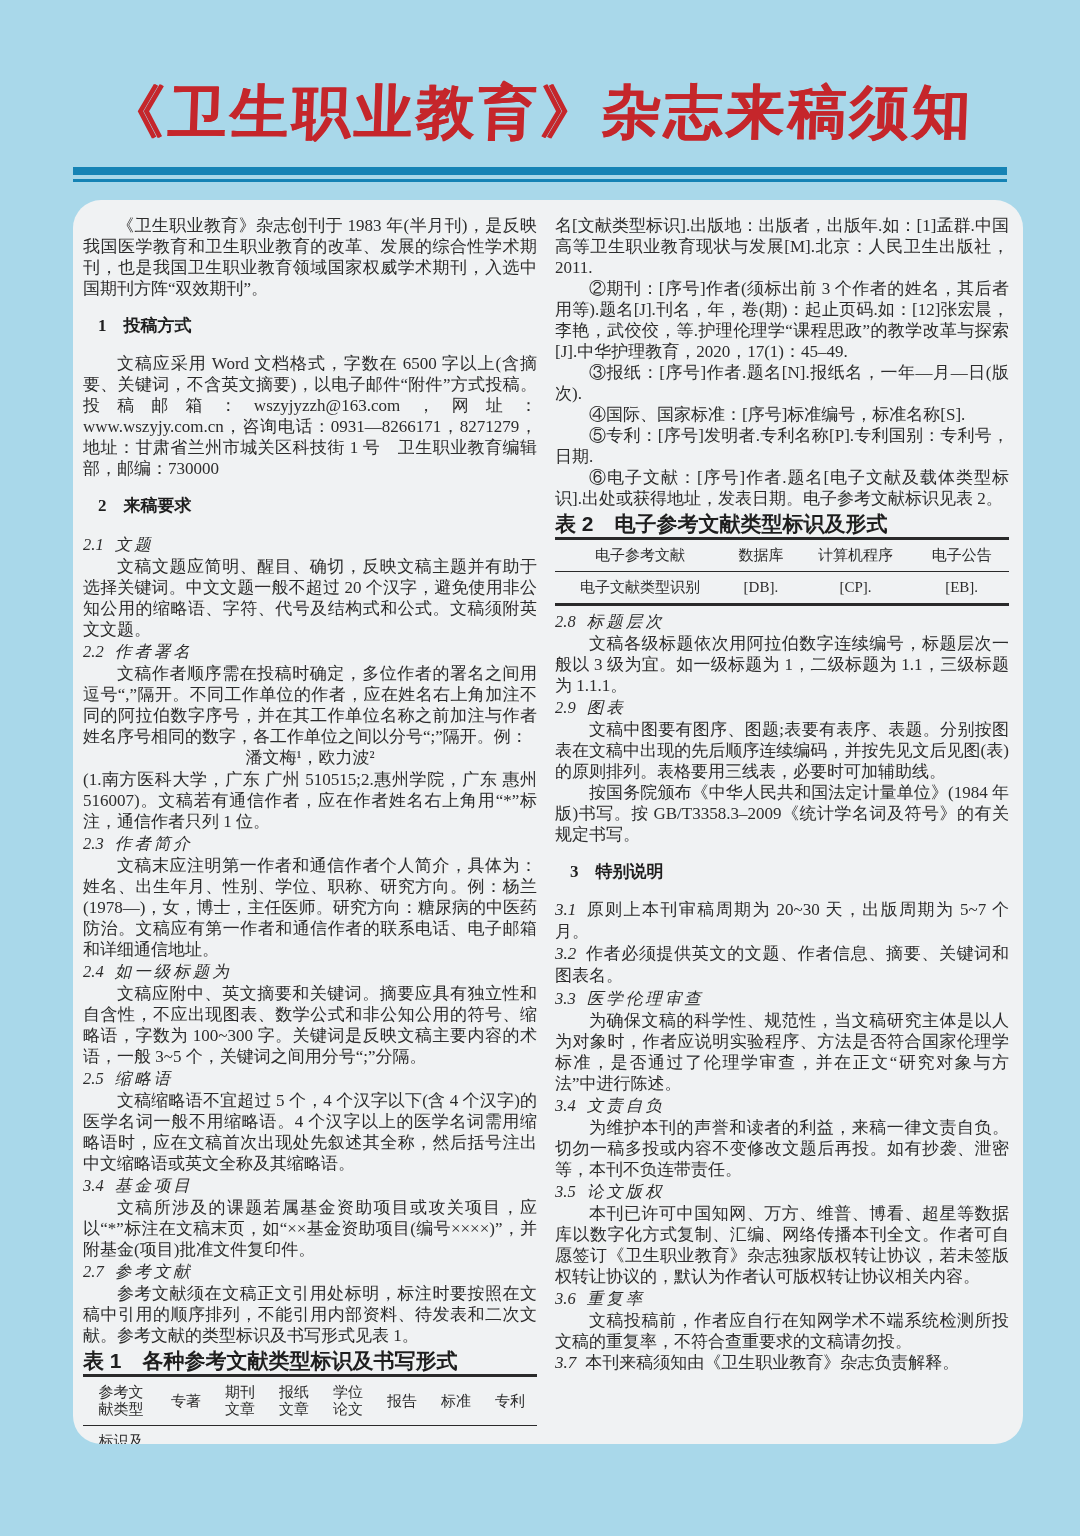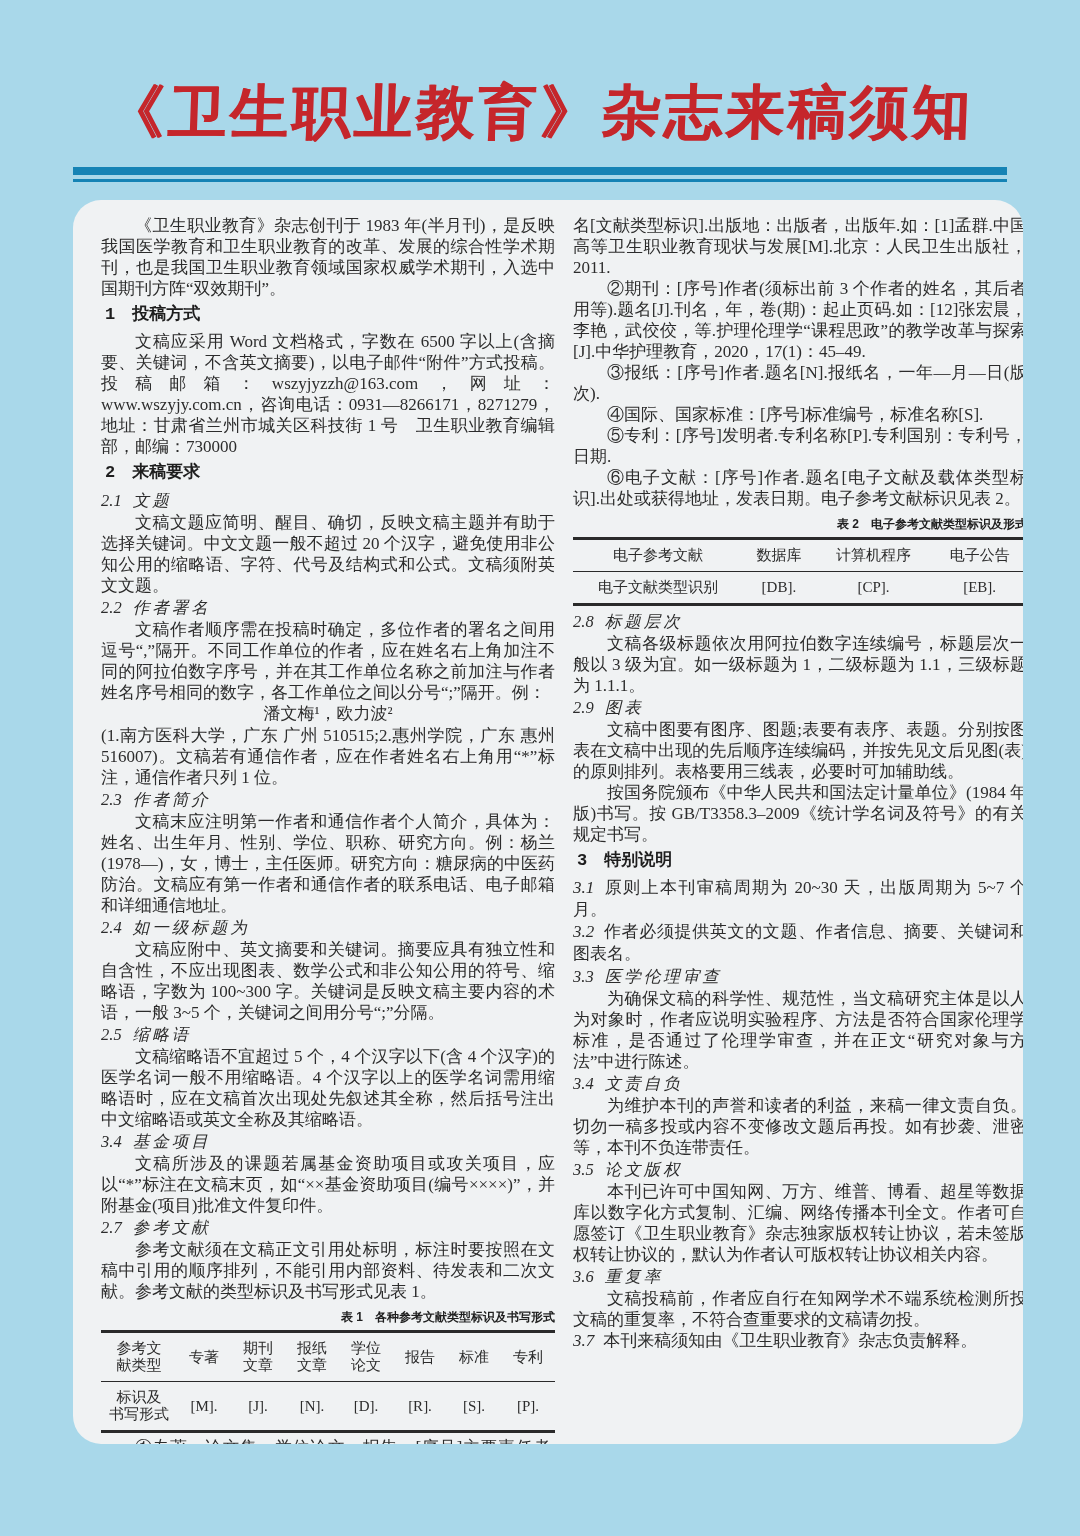--- a/index.html
+++ b/index.html
@@ -19,45 +19,45 @@
     font-family:"Liberation Serif","DejaVu Serif",serif;
     text-shadow:1px 0 0 #c5262b;
     transform:skewX(-2deg);
   }
   .rules{position:absolute;left:73px;top:167px;width:934px;}
   .rule-thick{height:8px;background:#1583b5;}
   .rule-thin{height:3px;background:#1583b5;margin-top:4px;}
   .panel{
     position:absolute;left:73px;top:200px;width:950px;height:1244px;
     background:#f0f2f3;border-radius:28px;
-    box-sizing:border-box;padding:15px 28px;
+    box-sizing:border-box;padding:15px 10px;
     display:flex;gap:18px;overflow:hidden;
   }
   .col{width:454px;flex:0 0 454px;}
   .p,.p0{
     margin:0;font-size:17px;line-height:21px;
     text-align:justify;text-justify:inter-ideograph;
   }
   .p{text-indent:2em;}
   .p0{text-indent:0;}
   .center{margin:0;font-size:17px;line-height:22px;text-align:center;}
   .h1{
-    font-family:Liberation Mono, monospace;
+    font-family:Liberation Serif, serif;
     font-weight:bold;font-size:17px;line-height:24px;color:#1e1e1e;
-    margin:4px;
+    margin:15px;
   }
   .h2{font-size:16.5px;line-height:23px;font-style:italic;margin:0;}
   .h2 .h2num{margin-right:11px;text-align:center;}
   .h2 .h2label{letter-spacing:3px;}
   .numitem{margin:0;font-size:17px;line-height:22px;text-align:justify;}
   .numitem .inum{font-style:italic;margin-right:9px;}
   .caption{
-    margin:5px 0 3px;text-align:right;
+    margin:5px 0 3px;text-align:left;
     font-family:"Liberation Sans","DejaVu Sans",sans-serif;
-    font-weight:bold;font-size:12px;line-height:20px;color:#1e1e1e;
+    font-weight:bold;font-size:21px;line-height:20px;color:#1e1e1e;
   }
   table{width:100%;border-collapse:collapse;margin:2px 0 4px;}
   table.three{border-top:3px solid #2a2a2a;border-bottom:3px solid #2a2a2a;}
   table.three thead tr{border-bottom:1.5px solid #2a2a2a;}
   th,td{
     font-weight:normal;font-size:15px;line-height:17px;
     text-align:center;vertical-align:middle;
     padding:7px 1px;white-space:pre-line;color:#2c2c2c;
   }
   .t1 th:first-child,.t1 td:first-child{width:74px;}

